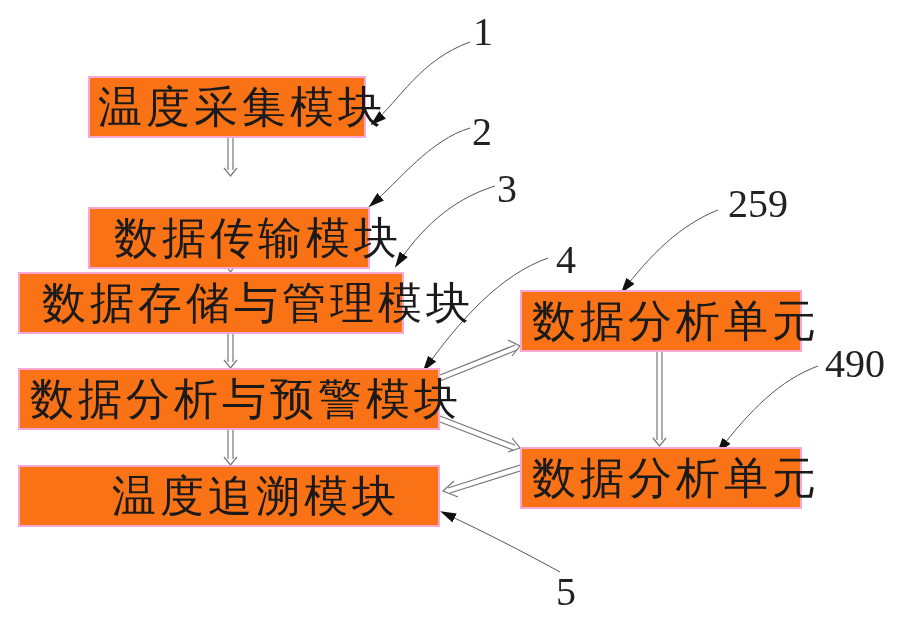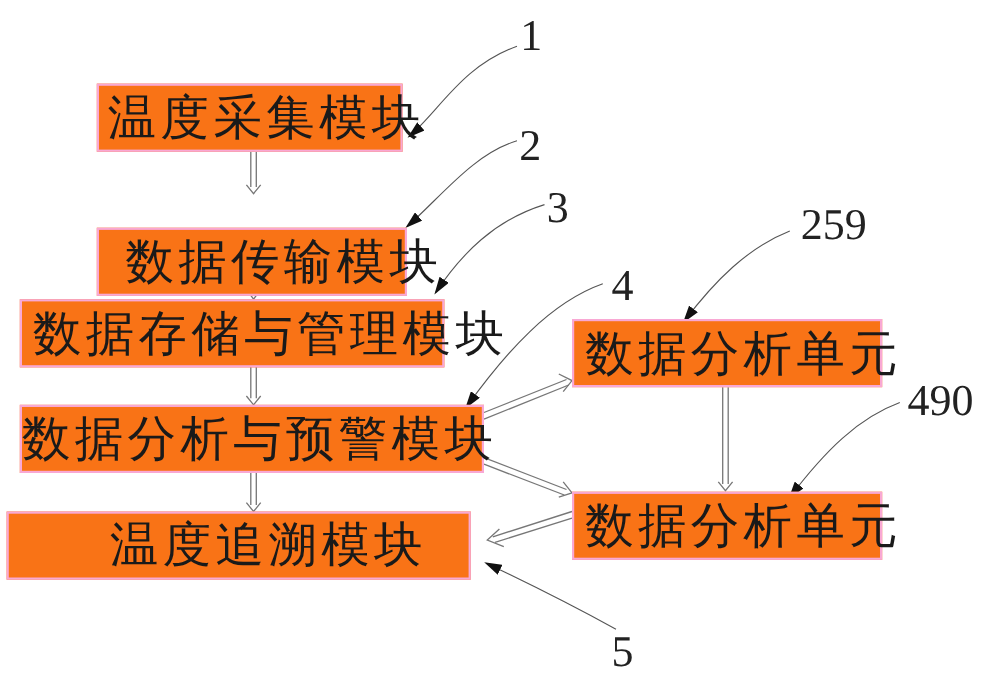--- a/index.html
+++ b/index.html
@@ -75,27 +75,27 @@
   <path d="M818,366 C780,380 750,410 718,452" fill="none" stroke="#555" stroke-width="1" marker-end="url(#solid)"></path>
   <path d="M560,572 C520,550 480,530 442,512" fill="none" stroke="#555" stroke-width="1" marker-end="url(#solid)"></path>
 </svg>
 
 <div class="box" style="left:88px; top:76px; width:278px; height:62px; padding-left:8px;">
   <span>温度采集模块</span>
 </div>
 <div class="box" style="left:88px; top:175px; width:282px; height:62px; padding-left:24px;margin-top:32px;">
   <span>数据传输模块</span>
 </div>
-<div class="box" style="left:18px; top:272px; width:386px; height:62px; padding-left:10px;">
+<div class="box" style="left:18px; top:272px; width:386px; height:62px; padding-left:22px;">
   <span>数据存储与管理模块</span>
 </div>
-<div class="box" style="left:18px; top:368px; width:422px; height:62px; ">
+<div class="box" style="left:18px; top:368px; width:422px; height:62px; padding-left:10px;">
   <span>数据分析与预警模块</span>
 </div>
-<div class="box" style="left:6px; top:465px; width:422px; height:62px; padding-left:92px;align-items:flex-end;">
+<div class="box" style="left:18px; top:465px; width:422px; height:62px; padding-left:92px;">
   <span>温度追溯模块</span>
 </div>
 <div class="box" style="left:520px; top:290px; width:282px; height:62px; padding-left:10px;">
   <span>数据分析单元</span>
 </div>
 <div class="box" style="left:520px; top:447px; width:282px; height:62px; padding-left:10px;">
   <span>数据分析单元</span>
 </div>
 
 <div class="label" style="left:473px; top:8px;">1</div>

